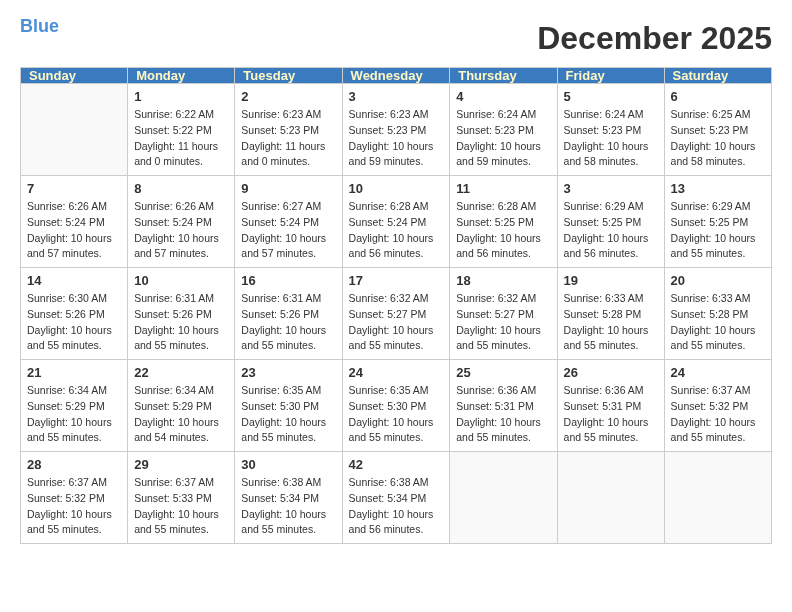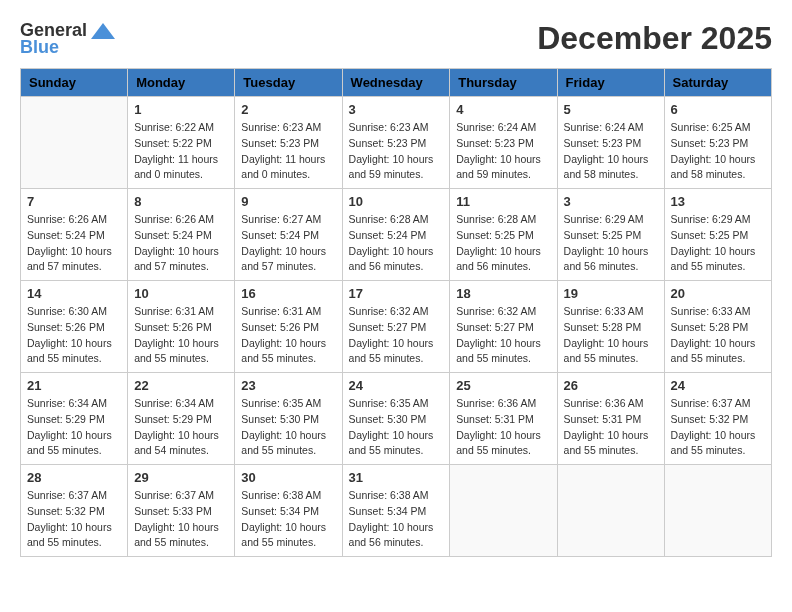--- a/index.html
+++ b/index.html
@@ -36,24 +36,24 @@
       font-size: 15px;
       color: #555;
     }
     .calendar {
       width: 100%;
       border-collapse: collapse;
       border: 1px solid #ccc;
     }
     .calendar th {
       background-color: #3a7abf;
-      color: #000000;
+      color: #fef9c3;
       font-size: 13px;
       font-weight: bold;
-      padding: 6px 8px;
+      padding: 0 8px;
       text-align: left;
       border: 1px solid #ccc;
     }
     .calendar td {
       vertical-align: top;
       border: 1px solid #ccc;
       padding: 5px 6px;
       width: 108px;
       min-height: 80px;
       font-size: 10.5px;
@@ -73,26 +73,20 @@
       font-size: 10.5px;
       line-height: 1.5;
       color: #333;
     }
   </style>
 </head>
 <body>
 
 <div class="header">
   <div class="logo">
-    <div class="logo-row">
-      <span style="font-size:18px;font-weight:bold;color:#333;">General</span>
-      <svg width="28" height="20" viewBox="0 0 28 20" style="margin-left:2px;">
-        <polygon points="14,2 26,18 2,18" fill="#4a90d9"></polygon>
-      </svg>
-    </div>
     <span style="font-size:18px;font-weight:bold;color:#4a90d9;margin-top:-4px;">Blue</span>
   </div>
   <div class="title-block">
     <div class="month-title">December 2025</div>
   </div>
 </div>
 
 <table class="calendar">
   <thead>
     <tr>
@@ -230,21 +224,21 @@
         </td>
         <td>
           <span class="day-number">29</span>
           <div class="day-info">Sunrise: 6:37 AM<br>Sunset: 5:33 PM<br>Daylight: 10 hours<br>and 55 minutes.</div>
         </td>
         <td>
           <span class="day-number">30</span>
           <div class="day-info">Sunrise: 6:38 AM<br>Sunset: 5:34 PM<br>Daylight: 10 hours<br>and 55 minutes.</div>
         </td>
         <td>
-          <span class="day-number">31</span>
+          <span class="day-number">42</span>
           <div class="day-info">Sunrise: 6:38 AM<br>Sunset: 5:34 PM<br>Daylight: 10 hours<br>and 56 minutes.</div>
         </td>
         <td class="empty"></td>
         <td class="empty"></td>
         <td class="empty"></td>
       </tr>
     </tbody>
 </table>
 
 </body></html>

